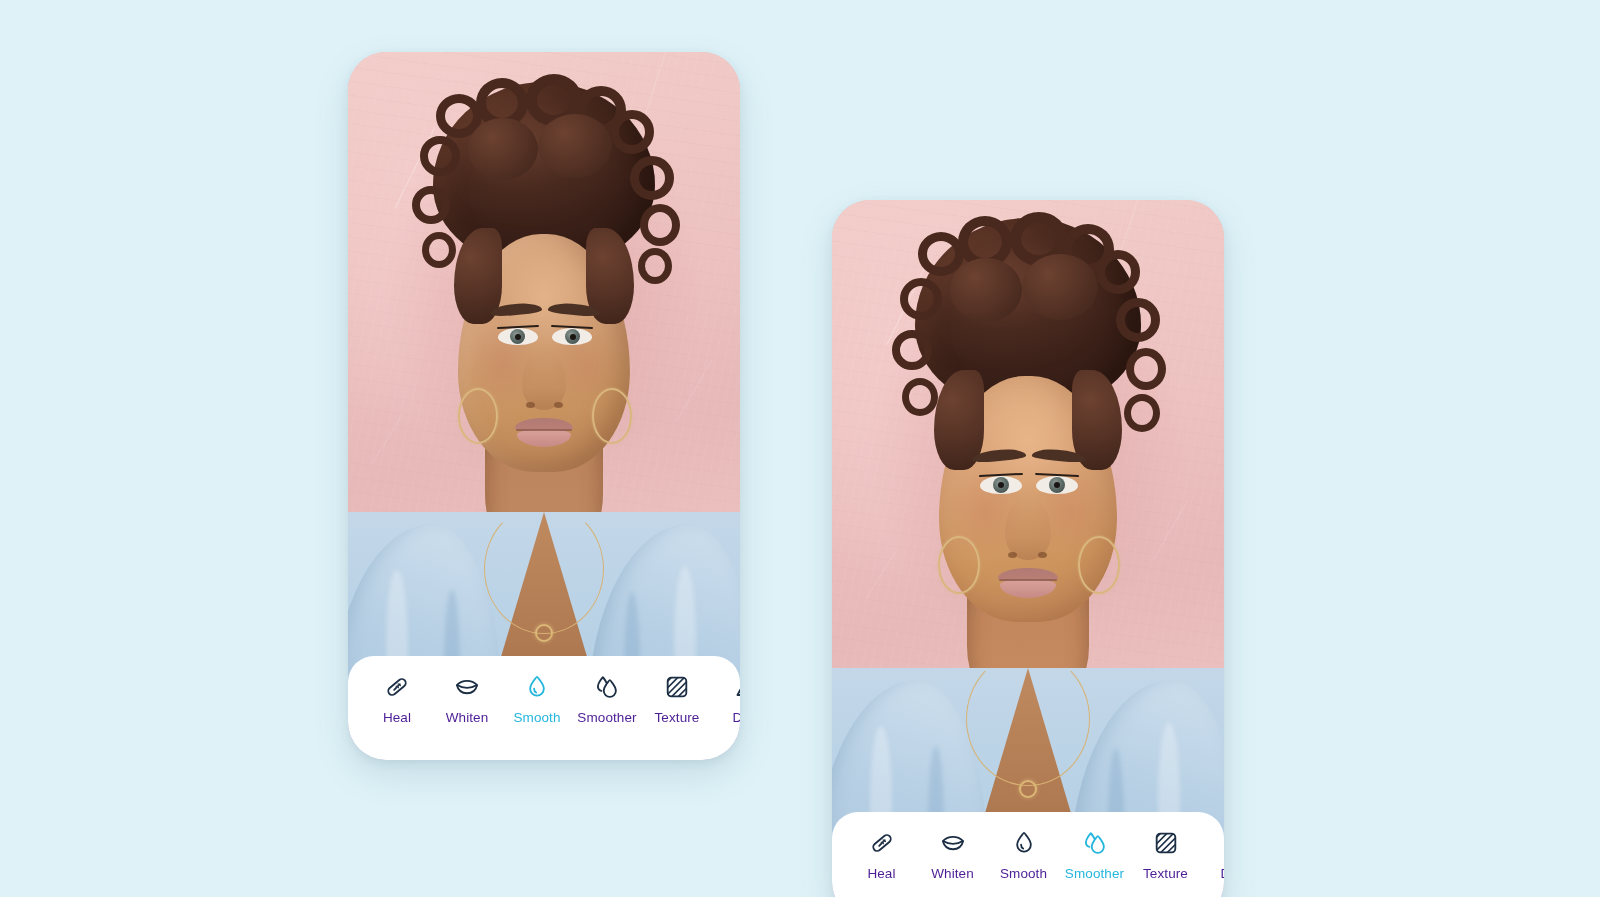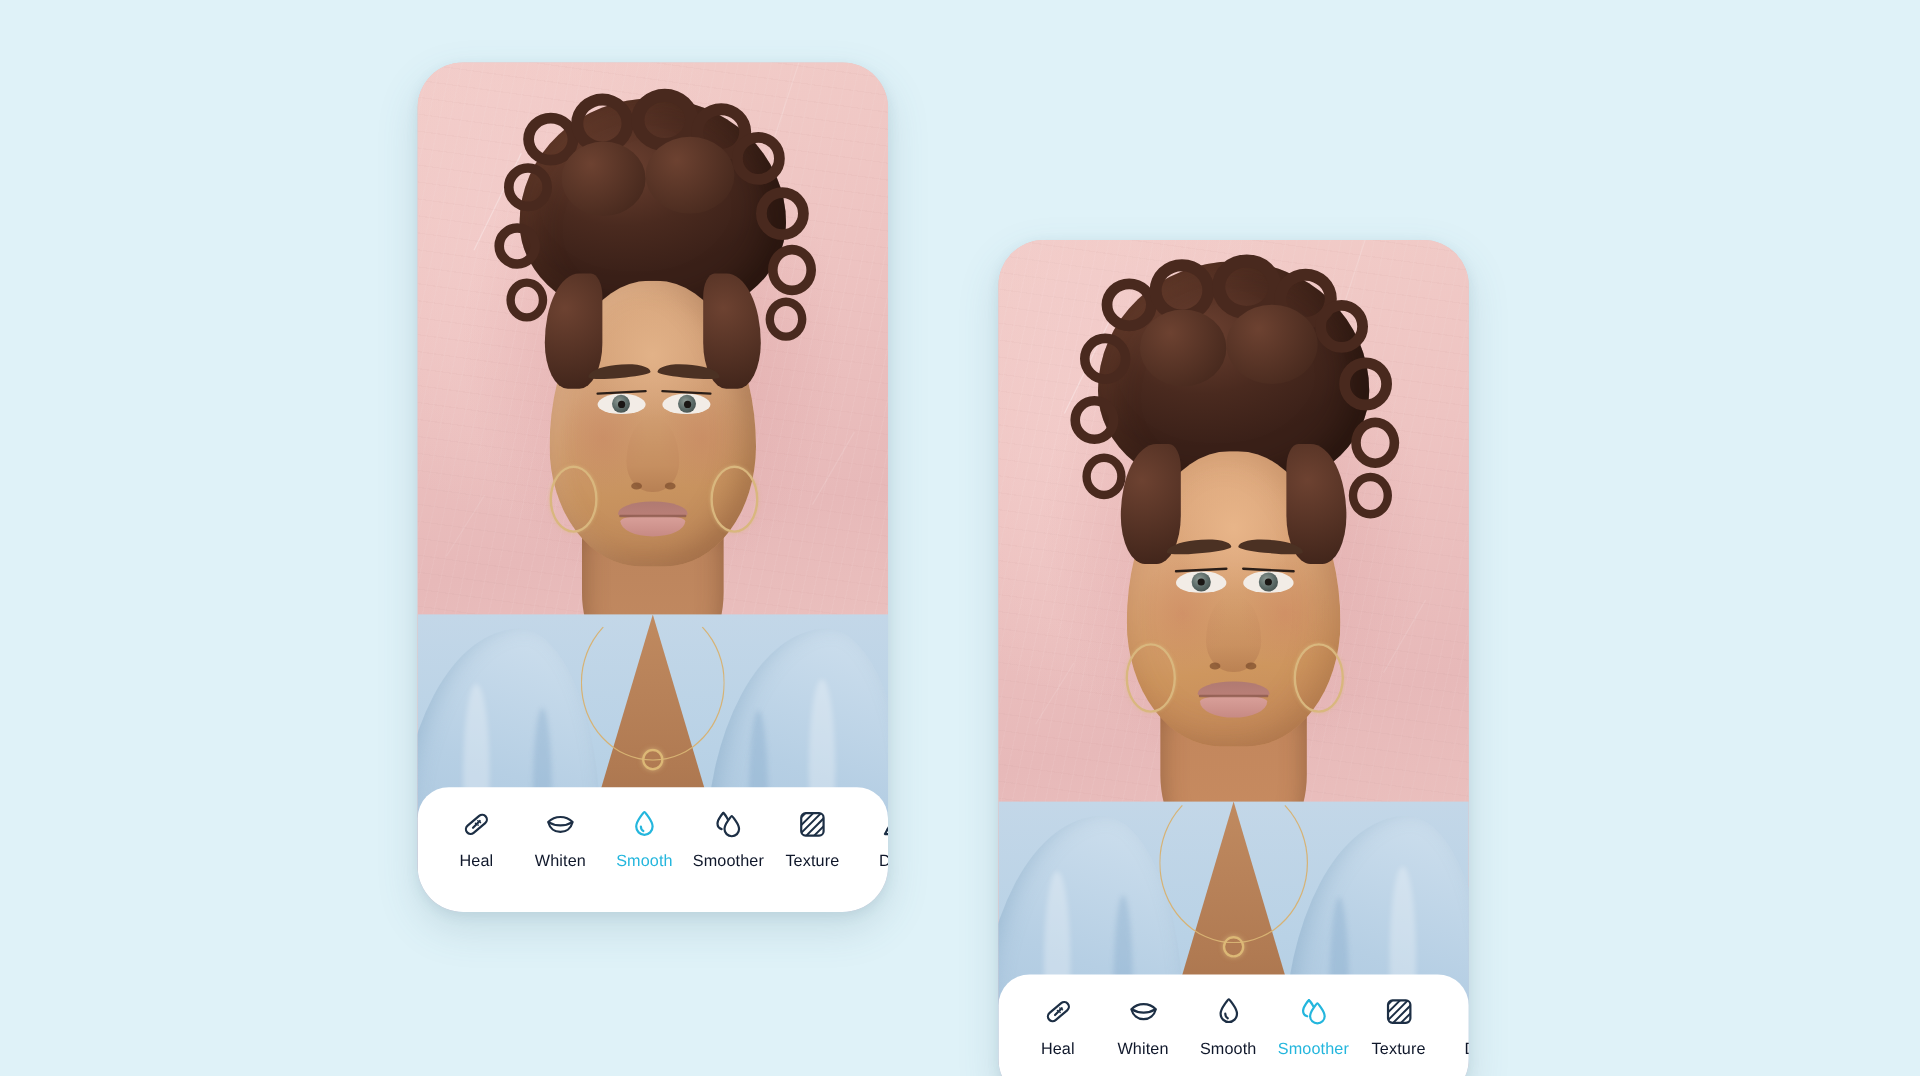--- a/index.html
+++ b/index.html
@@ -300,21 +300,21 @@
   }
   .tool .ic {
     width: 26px;
     height: 26px;
     display: block;
     color: #1d2f45;
   }
   .tool .lbl {
     font-size: 13.5px;
     letter-spacing: .1px;
-    color: #0f172a;
+    color: #4c1d95;
     white-space: nowrap;
   }
   .tool.active .ic  { color: #24b6dd; }
   .tool.active .lbl { color: #24b6dd; }
 
   .phone-b .tool { width: 71px; }
   .phone-b .tool .lbl { font-size: 13.5px; }
 </style>
 </head>
 <body>

